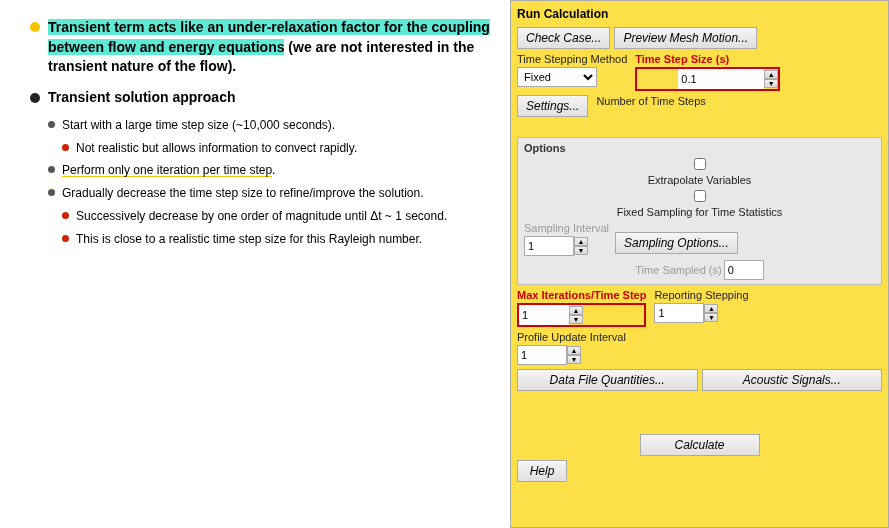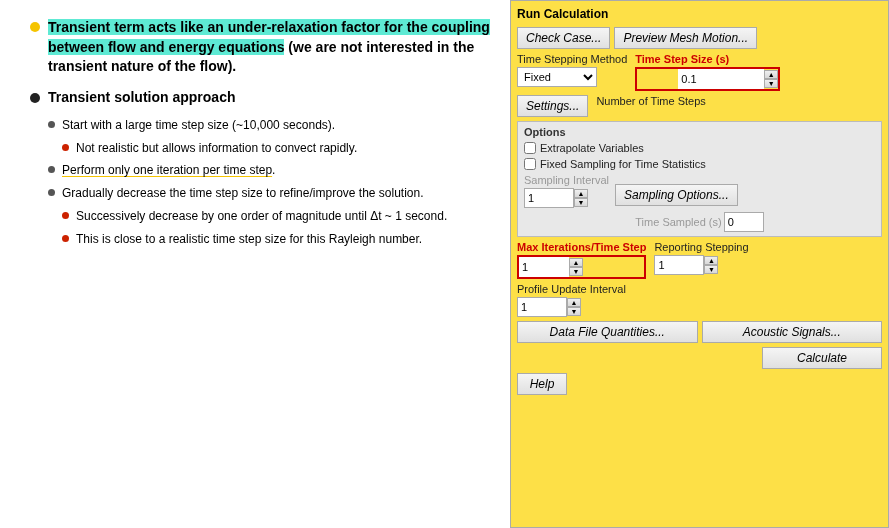--- a/index.html
+++ b/index.html
@@ -159,32 +159,34 @@
       line-height: 1;
     }
 
     .section-box {
       border: 1px solid #bbb;
       background: #e8e8e8;
       padding: 4px 6px;
       display: flex;
       flex-direction: column;
       gap: 4px;
+      margin-top: 16px;
     }
 
     .section-label {
       font-size: 11px;
       font-weight: bold;
       color: #333;
     }
 
     .checkbox-row {
       display: flex;
       align-items: center;
       gap: 4px;
+      flex-direction: column;
     }
     .checkbox-row input[type="checkbox"] {
       width: 12px; height: 12px;
     }
 
     .input-with-spinner {
       display: flex;
       align-items: center;
     }
 
@@ -369,21 +371,21 @@
         <div class="spinner-btn">▼</div>
       </div>
     </div>
   </div>
 
   <div class="row">
     <button class="fluent-btn" style="flex:1;">Data File Quantities...</button>
     <button class="fluent-btn" style="flex:1;">Acoustic Signals...</button>
   </div>
 
-  <div class="row" style="justify-content:flex-end;">
+  <div class="row" style="justify-content:center;margin-top:39px;">
     <button class="fluent-btn" style="width:120px;">Calculate</button>
   </div>
 
   <div class="row">
     <button class="fluent-btn" style="width:50px;">Help</button>
   </div>
 
 </div>
 
 </body></html>

